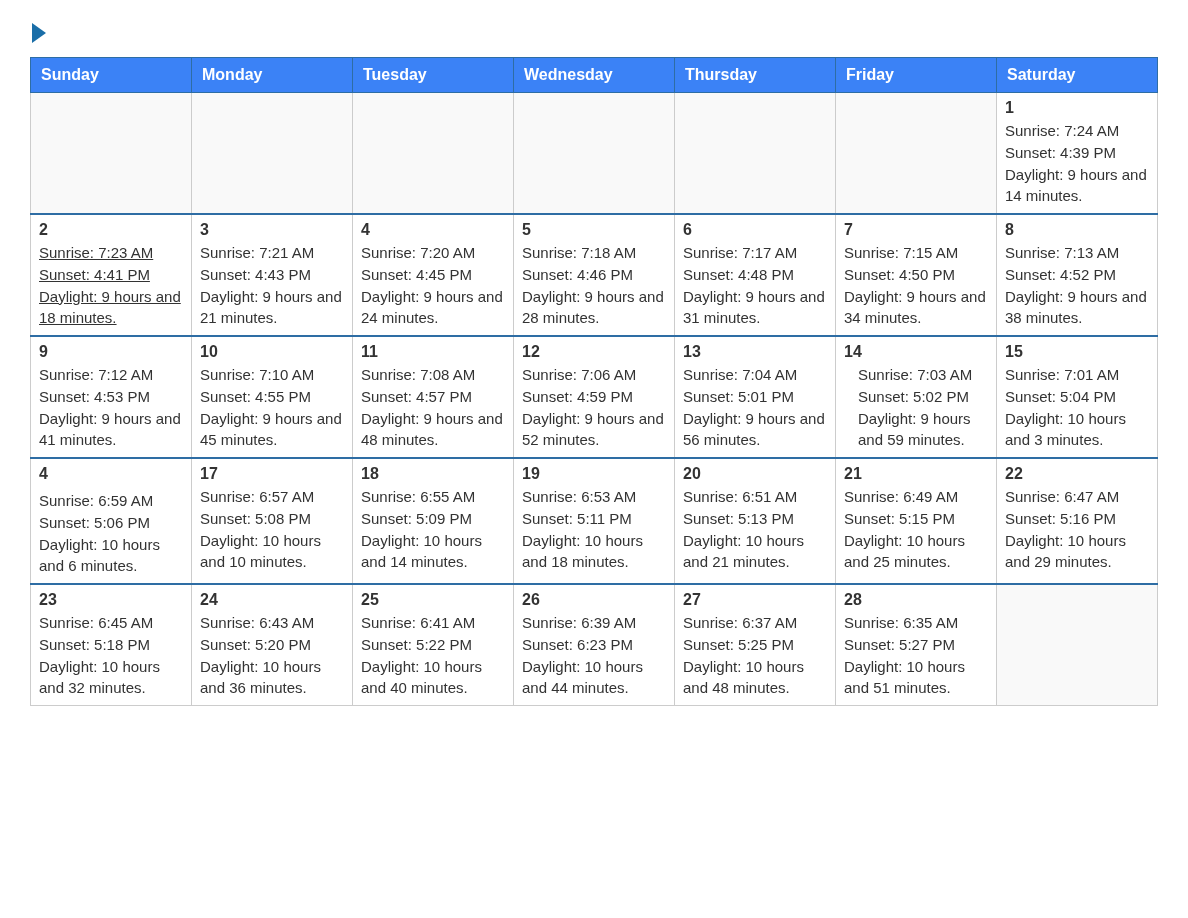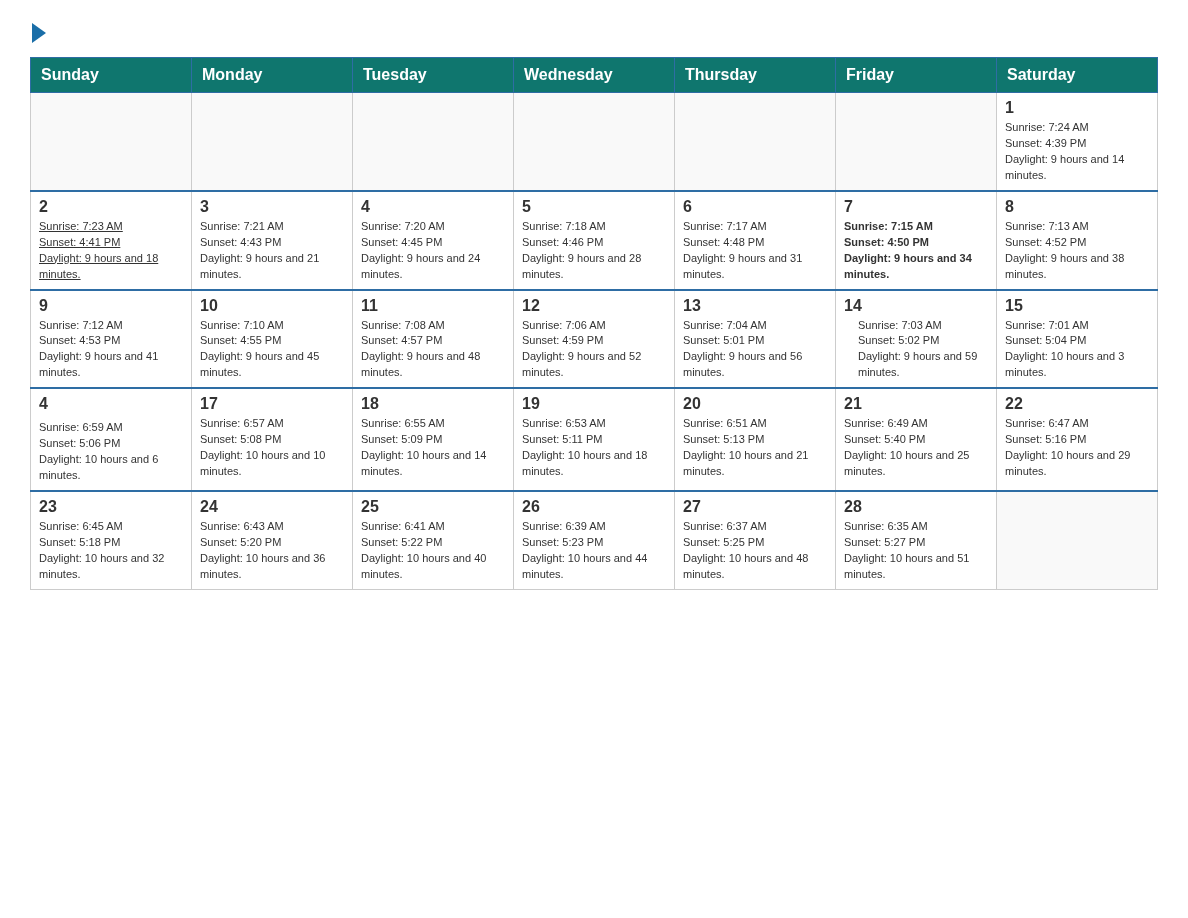--- a/index.html
+++ b/index.html
@@ -59,21 +59,21 @@
     .location-title {
       font-size: 20px;
       color: #555;
       margin-top: 4px;
     }
     .calendar {
       width: 100%;
       border-collapse: collapse;
     }
     .calendar th {
-      background: #0f766e;
+      background: #3b82f6;
       color: #fff;
       font-size: 16px;
       font-weight: bold;
       padding: 8px 10px;
       text-align: left;
       border: 1px solid #2e6da4;
     }
     .calendar td {
       vertical-align: top;
       border: 1px solid #ccc;
@@ -90,21 +90,21 @@
       border-top: 1px solid #ccc;
     }
     .day-num {
       font-size: 16px;
       font-weight: bold;
       color: #333;
       display: block;
       margin-bottom: 3px;
     }
     .day-info {
-      font-size: 11px;
+      font-size: 15px;
       line-height: 1.45;
       color: #333;
     }
     .empty-cell {
       background: #f9f9f9;
     }
   </style>
 </head>
 <body>
 
@@ -175,21 +175,21 @@
 Daylight: 9 hours and 28 minutes.</div>
         </td>
         <td>
           <span class="day-num">6</span>
           <div class="day-info" style="white-space: pre-line;">Sunrise: 7:17 AM
 Sunset: 4:48 PM
 Daylight: 9 hours and 31 minutes.</div>
         </td>
         <td>
           <span class="day-num">7</span>
-          <div class="day-info" style="white-space: pre-line; font-weight: bold;">Sunrise: 7:15 AM
+          <div class="day-info" style="white-space: pre-line;">Sunrise: 7:15 AM
 Sunset: 4:50 PM
 Daylight: 9 hours and 34 minutes.</div>
         </td>
         <td>
           <span class="day-num">8</span>
           <div class="day-info" style="white-space: pre-line;">Sunrise: 7:13 AM
 Sunset: 4:52 PM
 Daylight: 9 hours and 38 minutes.</div>
         </td>
       </tr>
@@ -264,21 +264,21 @@
         </td>
         <td>
           <span class="day-num">20</span>
           <div class="day-info" style="white-space: pre-line;">Sunrise: 6:51 AM
 Sunset: 5:13 PM
 Daylight: 10 hours and 21 minutes.</div>
         </td>
         <td>
           <span class="day-num">21</span>
           <div class="day-info" style="white-space: pre-line;">Sunrise: 6:49 AM
-Sunset: 5:40 PM
+Sunset: 5:15 PM
 Daylight: 10 hours and 25 minutes.</div>
         </td>
         <td>
           <span class="day-num">22</span>
           <div class="day-info" style="white-space: pre-line;">Sunrise: 6:47 AM
 Sunset: 5:16 PM
 Daylight: 10 hours and 29 minutes.</div>
         </td>
       </tr>
       <tr>
@@ -296,21 +296,21 @@
         </td>
         <td>
           <span class="day-num">25</span>
           <div class="day-info" style="white-space: pre-line;">Sunrise: 6:41 AM
 Sunset: 5:22 PM
 Daylight: 10 hours and 40 minutes.</div>
         </td>
         <td>
           <span class="day-num">26</span>
           <div class="day-info" style="white-space: pre-line;">Sunrise: 6:39 AM
-Sunset: 5:23 PM
+Sunset: 6:23 PM
 Daylight: 10 hours and 44 minutes.</div>
         </td>
         <td>
           <span class="day-num">27</span>
           <div class="day-info" style="white-space: pre-line;">Sunrise: 6:37 AM
 Sunset: 5:25 PM
 Daylight: 10 hours and 48 minutes.</div>
         </td>
         <td>
           <span class="day-num">28</span>

